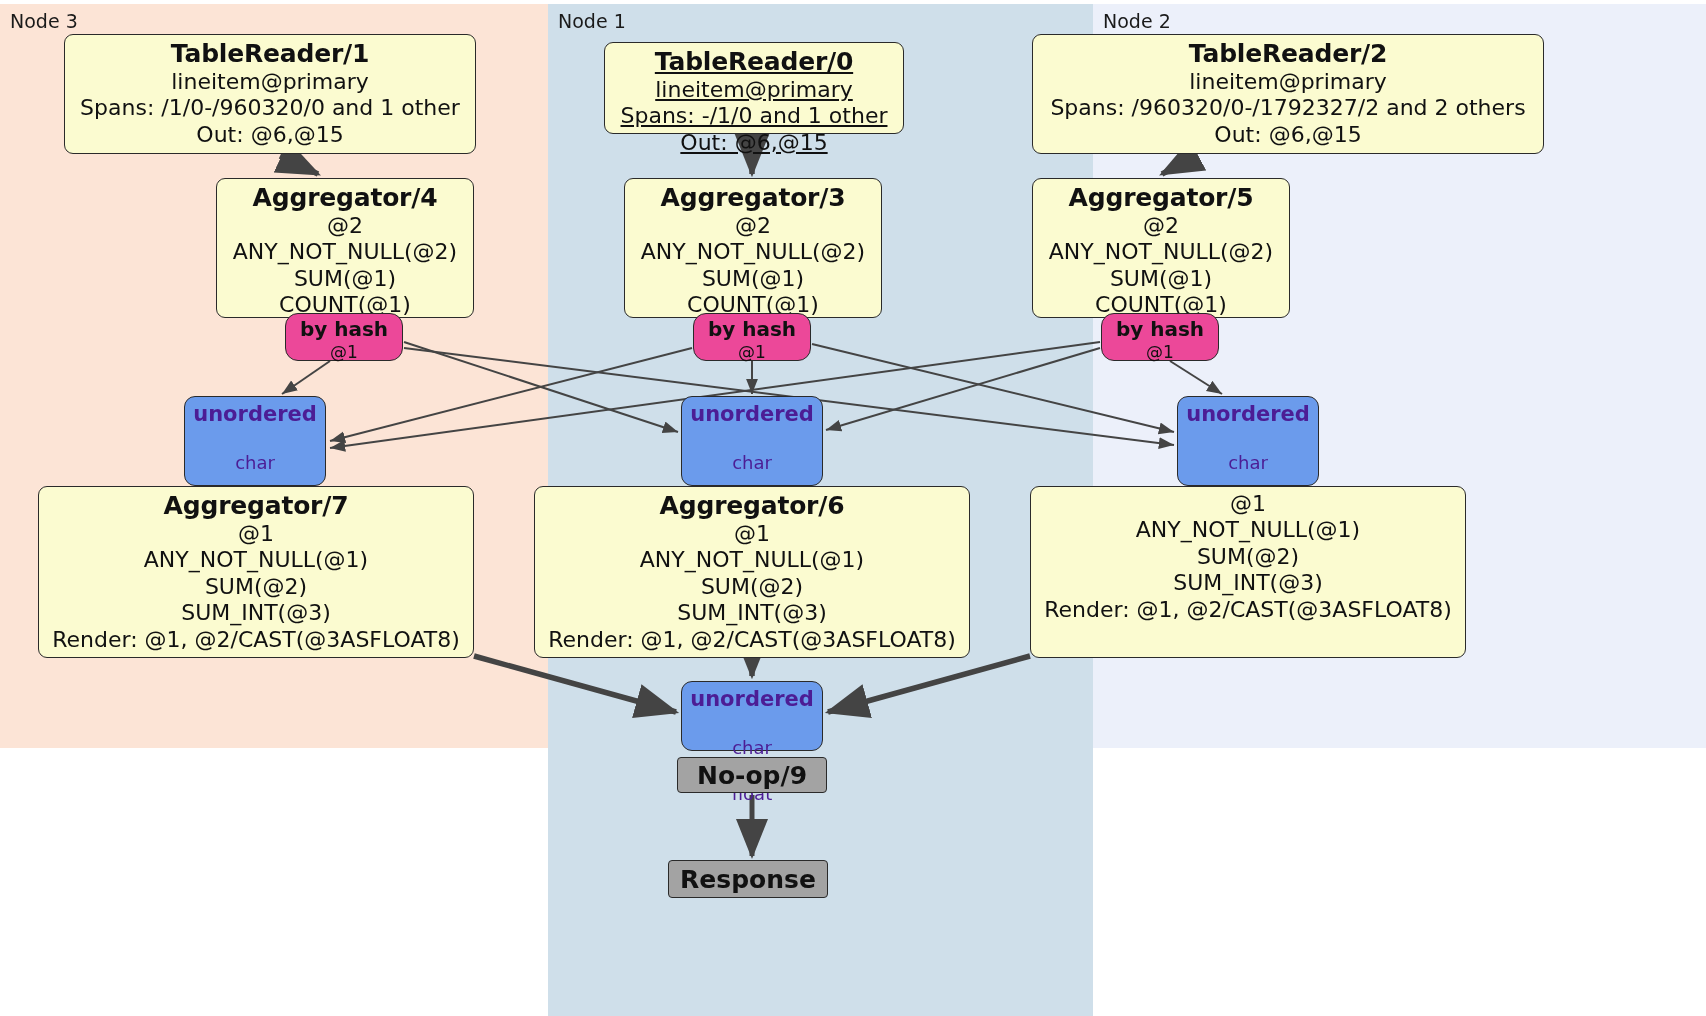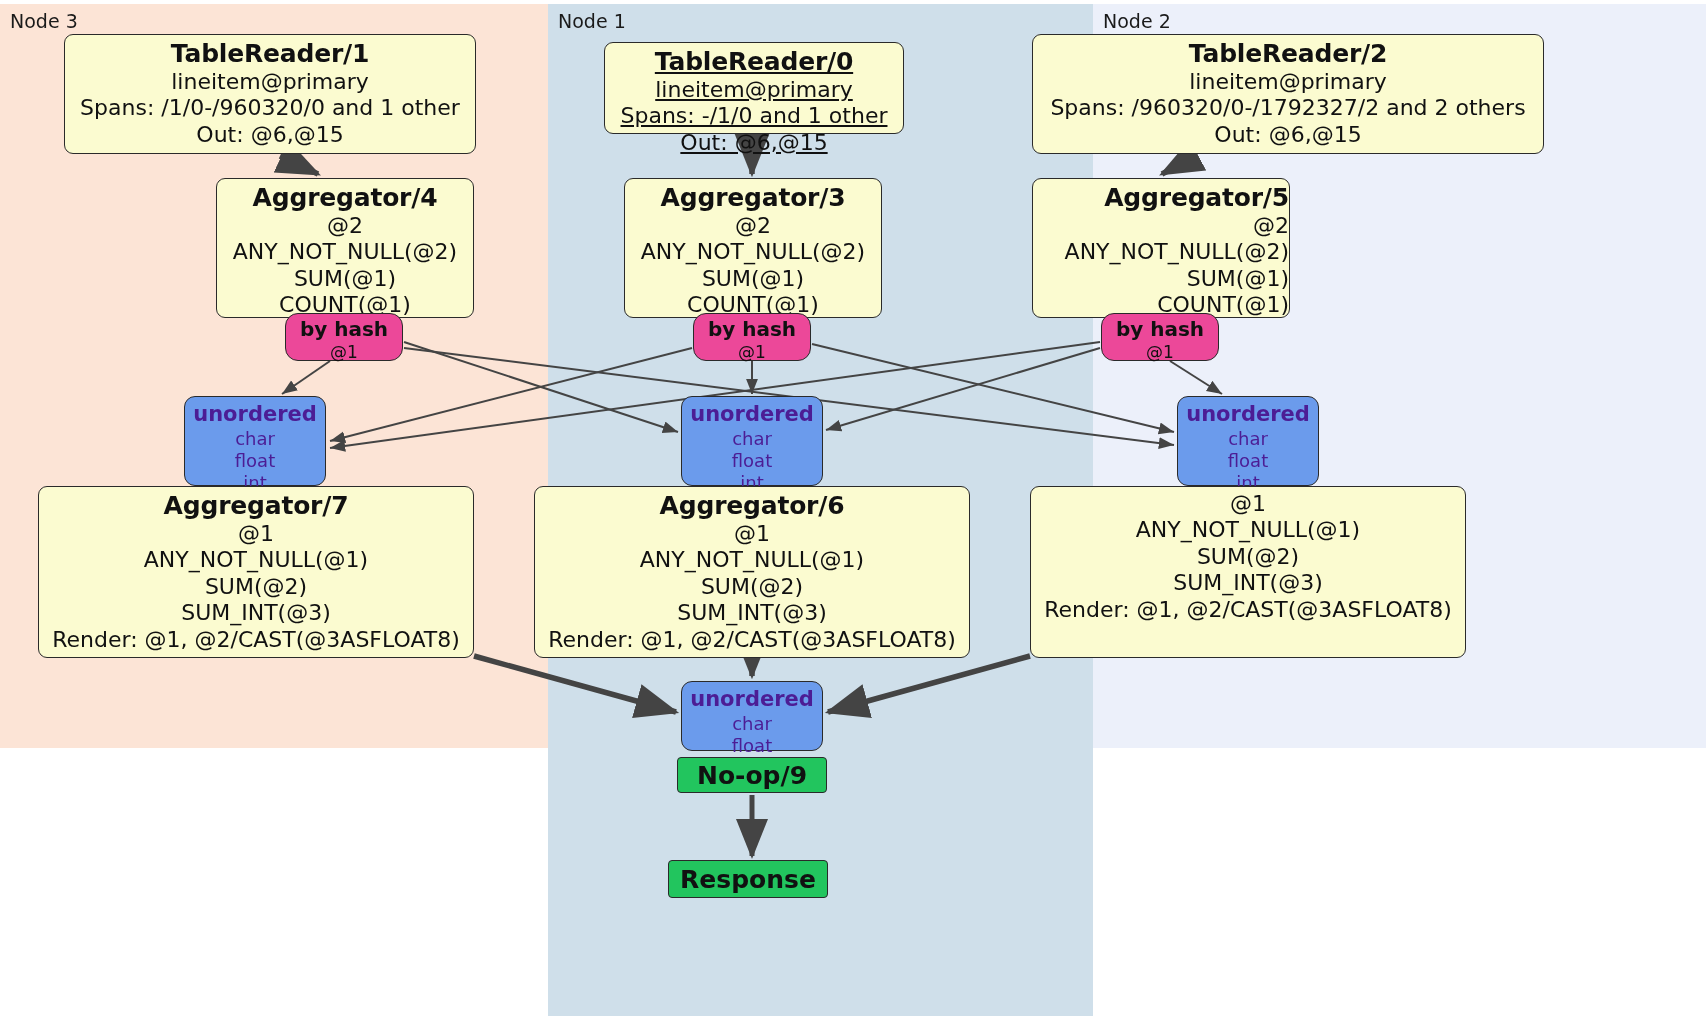--- a/index.html
+++ b/index.html
@@ -40,40 +40,40 @@
   }
   .router .ttl{font-weight:bold;font-size:20px;}
   .router .ln{font-size:17px;}
 
   .sync{
     position:absolute;box-sizing:border-box;
     background:#6b9bec;border:1.5px solid #2a2a2a;border-radius:11px;
     text-align:center;color:#4c1d95;line-height:1.22;padding-top:5px;
   }
   .sync .ttl{font-weight:bold;font-size:21px;}
-  .sync .ln{font-size:18px;}
+  .sync .ln{font-size:18px;margin-top:24px;}
 
   .small-box{
     position:absolute;box-sizing:border-box;
-    background:#22c55e;border:1.6px solid #2a2a2a;border-radius:4px;
+    background:#a3a3a3;border:1.6px solid #2a2a2a;border-radius:4px;
     text-align:center;color:#111;
     display:flex;align-items:center;justify-content:center;
   }
   .small-box .ttl{font-weight:bold;font-size:25px;}
 
   
   
   #tr1{left:64px;  top:34px; width:412px; height:120px;}
   #tr0{left:604px; top:42px; width:300px; height:92px;text-decoration:underline;}
   #tr2{left:1032px;top:34px; width:512px; height:120px;}
 
   
   #agg4{left:216px; top:178px; width:258px; height:140px;}
   #agg3{left:624px; top:178px; width:258px; height:140px;}
-  #agg5{left:1032px;top:178px; width:258px; height:140px;text-align:right;}
+  #agg5{left:1032px;top:178px; width:258px; height:140px;}
 
   
   #rt4{left:285px;  top:313px; width:118px; height:48px;}
   #rt3{left:693px;  top:313px; width:118px; height:48px;}
   #rt5{left:1101px; top:313px; width:118px; height:48px;}
 
   
   #sy7{left:184px;  top:396px; width:142px; height:90px;}
   #sy6{left:681px;  top:396px; width:142px; height:90px;}
   #sy8{left:1177px; top:396px; width:142px; height:90px;}

